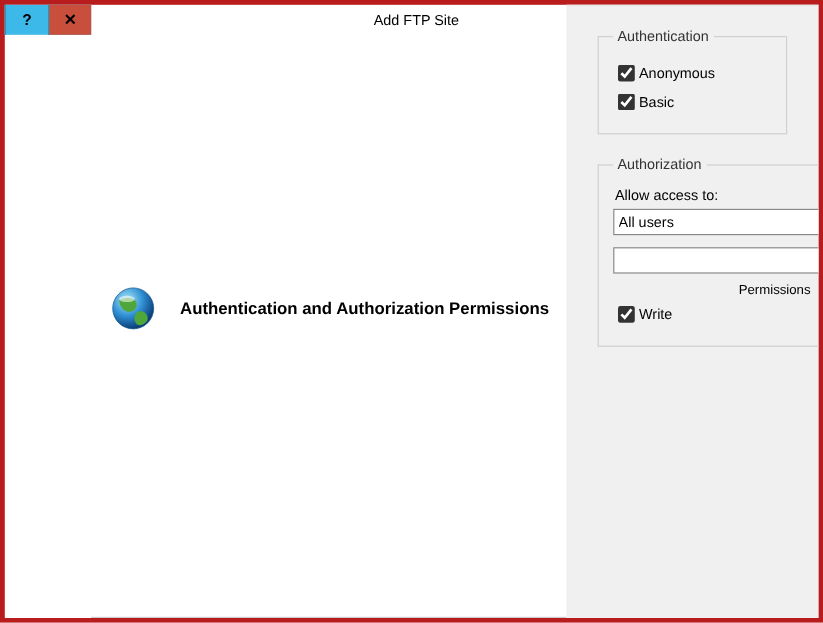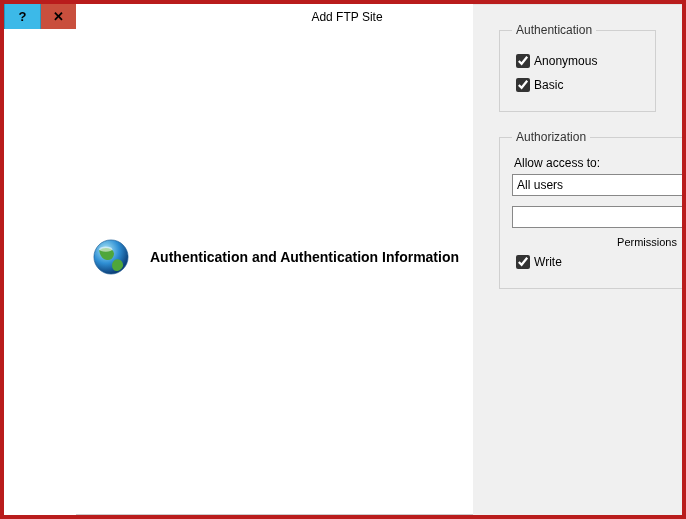--- a/index.html
+++ b/index.html
@@ -46,21 +46,21 @@
           <stop offset="0%" stop-color="#aee9f7"></stop>
           <stop offset="55%" stop-color="#2f8fd4"></stop>
           <stop offset="100%" stop-color="#0c3f78"></stop>
         </radialGradient>
       </defs>
       <circle cx="32" cy="32" r="26" fill="url(#g1)" stroke="#1a5a93" stroke-width="1"></circle>
       <path d="M14 22 q8 -6 18 -2 q6 3 4 10 q-3 8 -12 6 q-8 -2 -10 -14z" fill="#4fa63a"></path>
       <path d="M38 36 q9 -2 12 6 q2 6 -5 10 q-8 4 -11 -4 q-2 -7 4 -12z" fill="#4fa63a"></path>
       <ellipse cx="24" cy="20" rx="10" ry="4" fill="#fff" opacity="0.55"></ellipse>
     </svg>
-    <div class="header-title">Authentication and Authentication Information</div>
+    <div class="header-title">Authentication and Authorization Permissions</div>
   </div>
 
   <div class="content">
 
     <fieldset>
       <legend>Authentication</legend>
       <label class="row">
         <input type="checkbox" checked="" style="">
         <span>Anonymous</span>
       </label>

